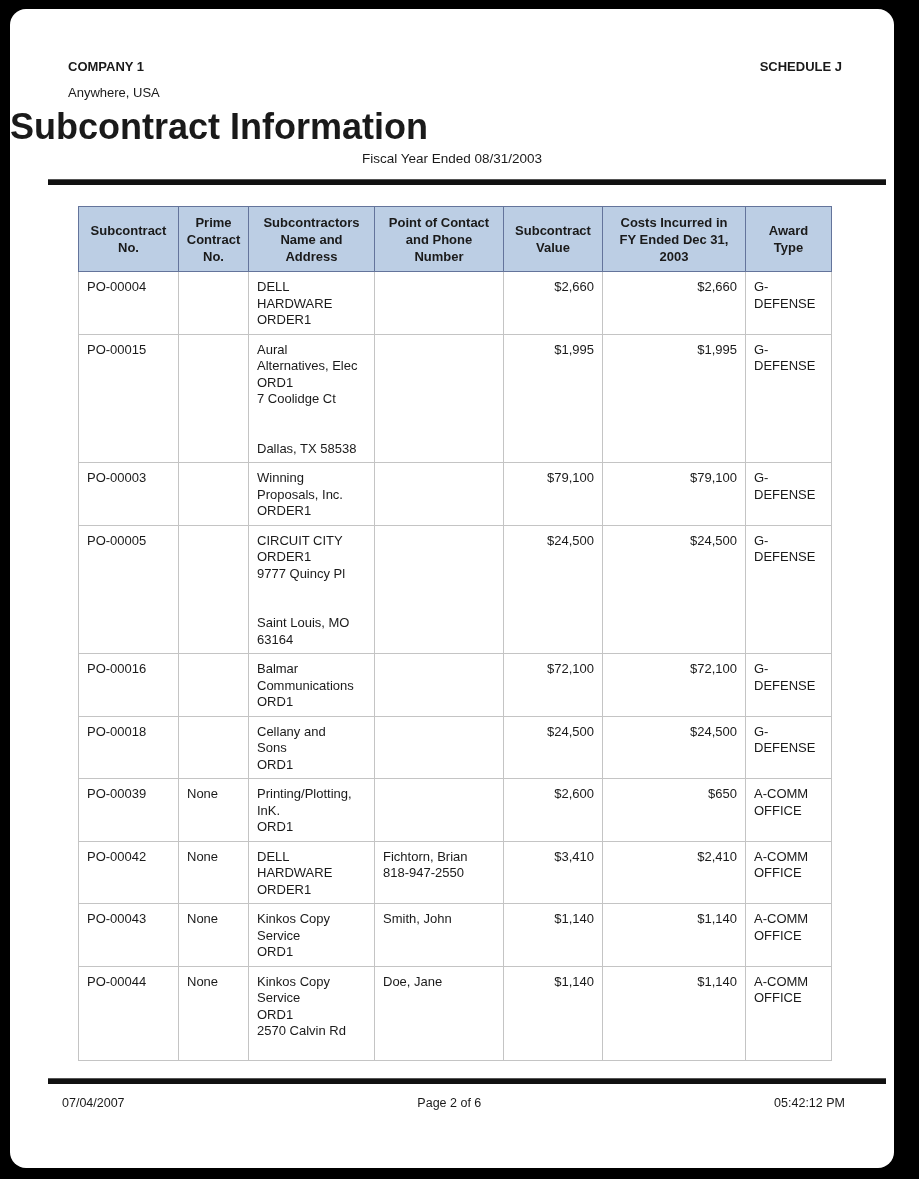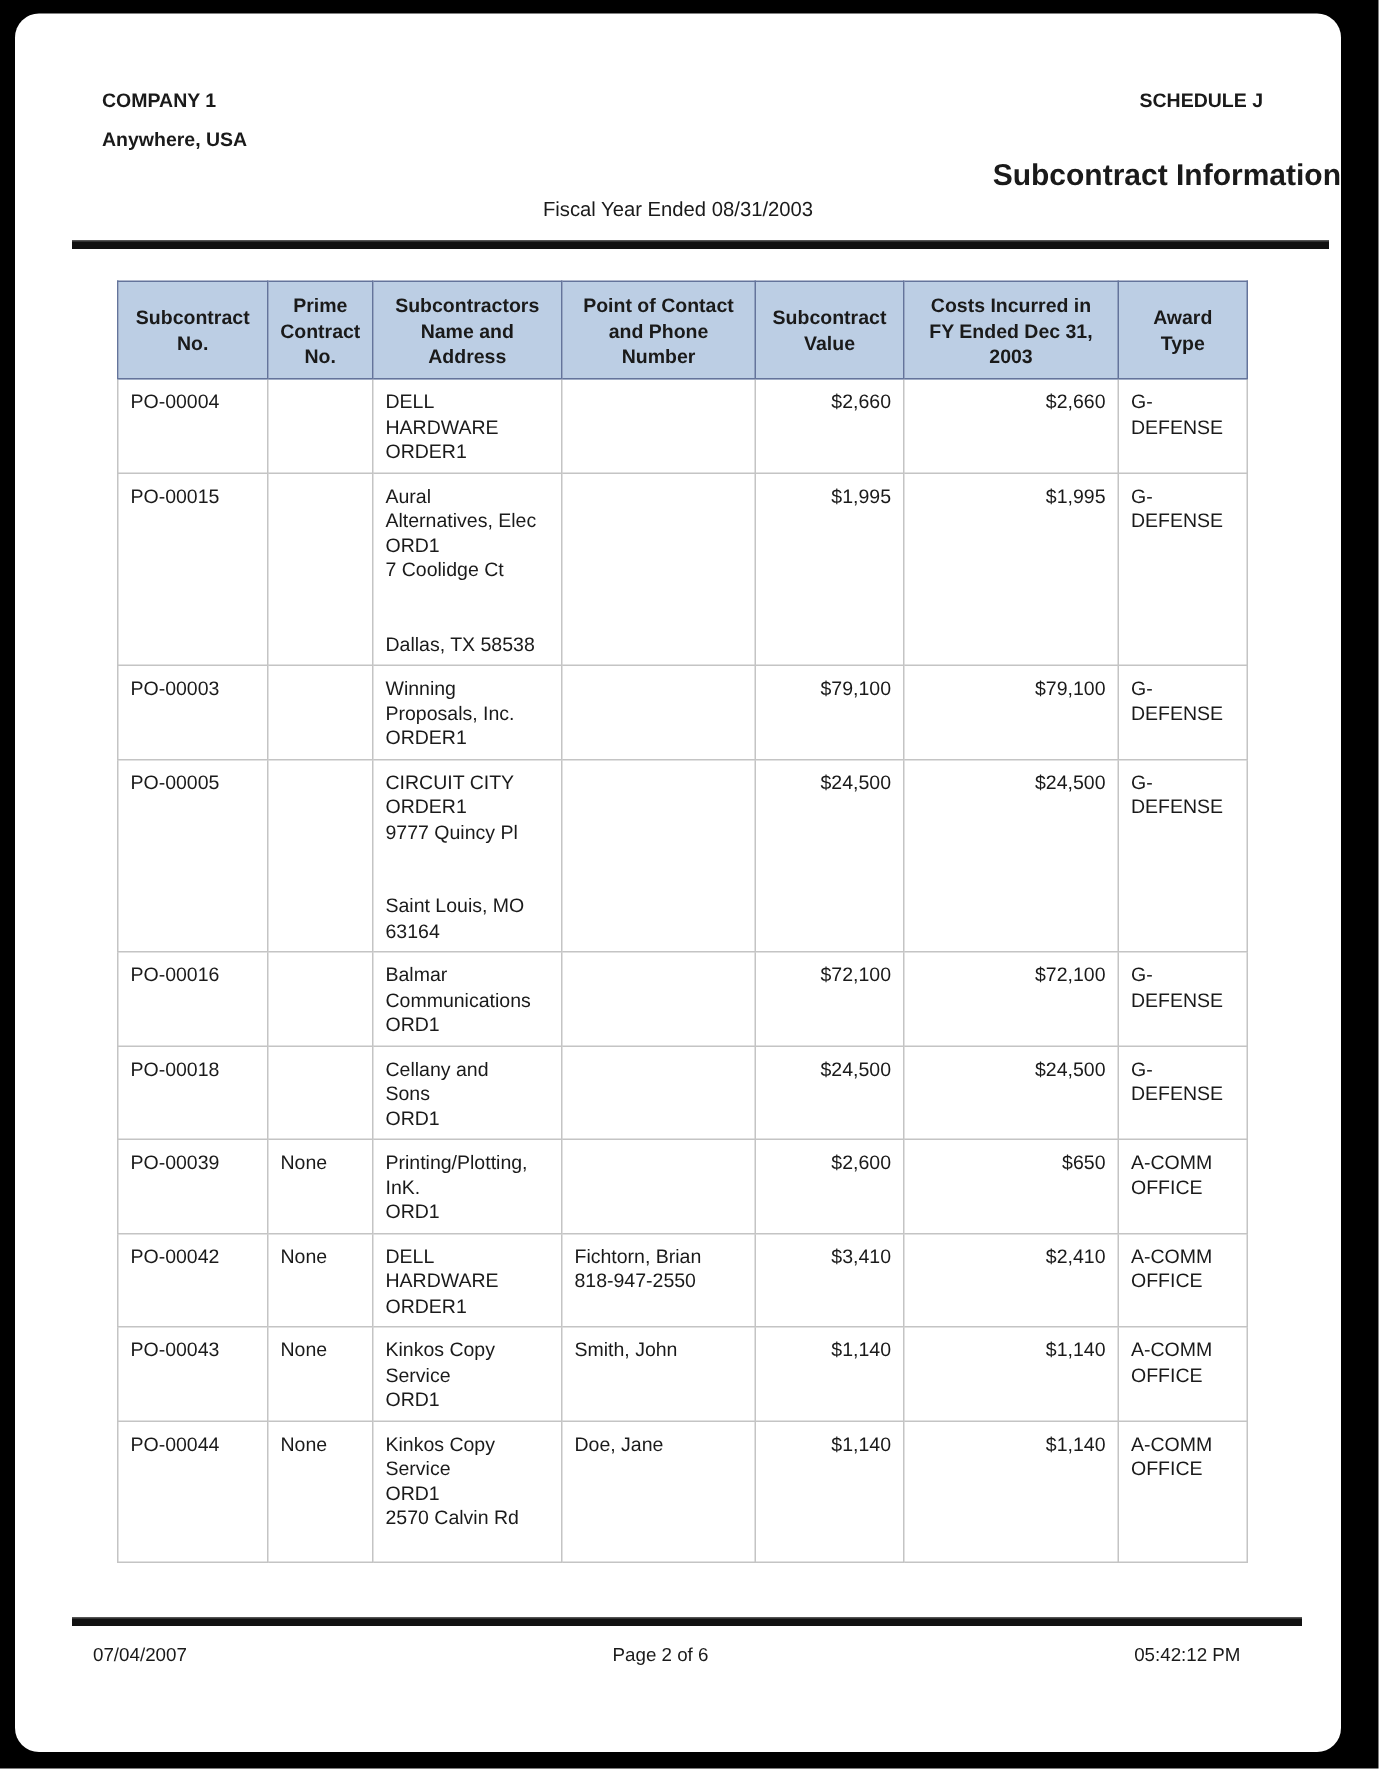--- a/index.html
+++ b/index.html
@@ -22,25 +22,25 @@
     padding-top: 50px;
     margin: 0 52px 0 58px;
     display: flex;
     justify-content: space-between;
     font-size: 13px;
     font-weight: bold;
   }
   .company-loc {
     margin: 11px 52px 0 58px;
     font-size: 13px;
-    font-weight: bold;
+    font-weight: normal;
   }
   .doc-title {
-    text-align: right;
-    font-size: 20px;
+    text-align: left;
+    font-size: 36px;
     font-weight: bold;
     margin-top: 6px;
     letter-spacing: 0px;
   }
   .doc-subtitle {
     text-align: center;
     font-size: 13.5px;
     margin-top: 3px;
   }
   .rule {
@@ -71,21 +71,21 @@
     border: 1px solid #c4c4c4;
     vertical-align: top;
     padding: 7px 8px 5px 8px;
     line-height: 16.5px;
     white-space: pre-line;
   }
   .sub-table td.num { text-align: right; }
   .sub-table tr.tall td { height: 81px; }
   .footer {
     position: absolute;
-    left: 0; right: 18px;
+    left: 0; right: 0;
     top: 1069px;
   }
   .footer-rule {
     height: 5px;
     background: #111;
     margin: 0 8px 0 38px;
     border-top: 1px solid #555;
   }
   .footer-row {
     margin: 12px 49px 0 52px;

